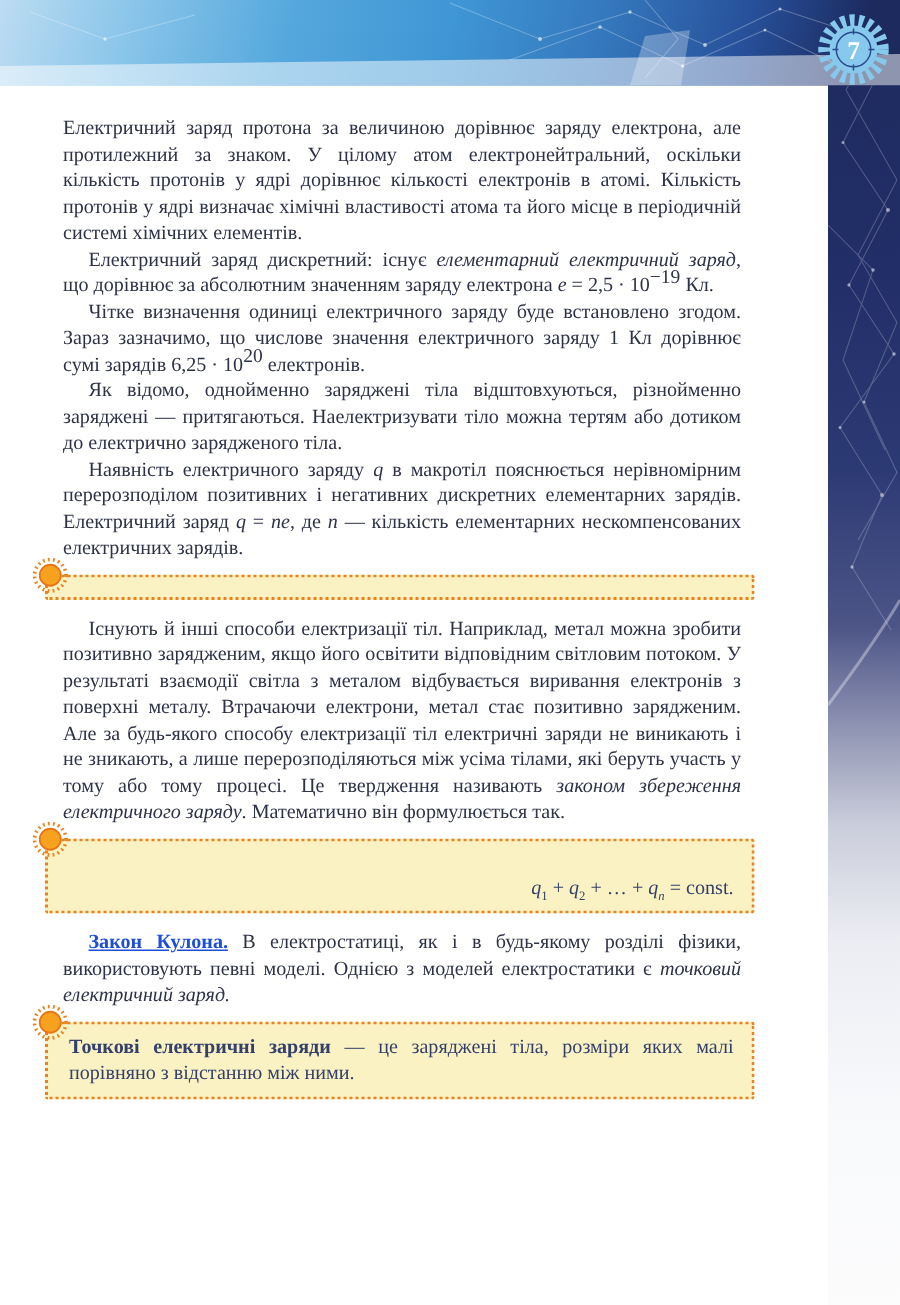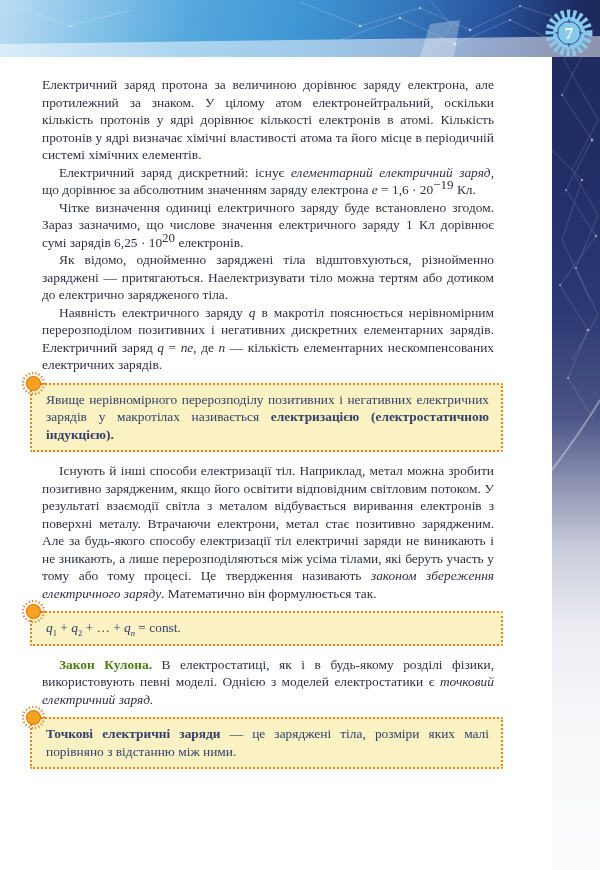--- a/index.html
+++ b/index.html
@@ -35,34 +35,34 @@
     position:absolute; top:68px; left:0; width:508px; height:813px; z-index:2;
     box-sizing:border-box; padding:8px 14px 0 42px;
     background:#ffffff;
     color:#2e3247; font-size:13.4px; line-height:17.5px; text-align:justify;
   }
   .para{margin:0; text-indent:17px;}
   .para.noindent{text-indent:0;}
   sup{font-size:13px; line-height:0; vertical-align:super;}
   sub{font-size:8.5px; line-height:0; vertical-align:sub;}
   sub.it{font-style:italic;}
-  b.blue{color:#4d7c0f;}
+  b.blue{color:#1d4ed8;text-decoration:underline;}
   
   .note-box{
     position:relative;
     margin:9px -9px 10px -12px;
     padding:6px 12px 7px 14px;
     background:#fbf2c4;
     border:2px dotted #e8831f;
     border-radius:2px;
     color:#33406b;
     text-align:justify;
   }
   .note-box .sun{position:absolute; left:-12px; top:-14px; width:27px; height:27px;}
-  .formula{text-align:left; text-indent:0; margin-top:0;}
+  .formula{text-align:right; text-indent:0; margin-top:16px;}
 </style>
 </head>
 <body>
 
 <div class="page">
 
   <div class="sidebar">
     <svg width="48" height="520" viewBox="0 0 48 520">
       <g stroke="#ffffff" stroke-width="0.7" fill="none" opacity="0.22">
         <polyline points="4,10 34,48 10,95 40,140 14,190 44,236 8,285 36,330 16,378 42,420"></polyline>
@@ -118,30 +118,29 @@
         <line x1="24" y1="34" x2="24" y2="38"></line>
         <line x1="10" y1="24" x2="14" y2="24"></line>
         <line x1="34" y1="24" x2="38" y2="24"></line>
       </g>
       <text x="24" y="30" text-anchor="middle">7</text>
     </svg>
   </div>
 
   <main class="content">
       <p class="para noindent"><span>Електричний заряд протона за величиною дорівнює заряду електрона, але протилежний за знаком. У цілому атом електронейтральний, оскільки кількість протонів у ядрі дорівнює кількості електронів в атомі. Кількість протонів у ядрі визначає хімічні властивості атома та його місце в періодичній системі хімічних елементів.</span></p>
-      <p class="para"><span>Електричний заряд дискретний: існує </span><i>елементарний електричний заряд</i><span>, що дорівнює за абсолютним значенням заряду електрона </span><i>e</i><span> = 1,6 · 20</span><sup>−19</sup><span> Кл.</span></p>
+      <p class="para"><span>Електричний заряд дискретний: існує </span><i>елементарний електричний заряд</i><span>, що дорівнює за абсолютним значенням заряду електрона </span><i>e</i><span> = 2,5 · 10</span><sup>−19</sup><span> Кл.</span></p>
       <p class="para"><span>Чітке визначення одиниці електричного заряду буде встановлено згодом. Зараз зазначимо, що числове значення електричного заряду 1 Кл дорівнює сумі зарядів 6,25 · 10</span><sup>20</sup><span> електронів.</span></p>
       <p class="para"><span>Як відомо, однойменно заряджені тіла відштовхуються, різнойменно заряджені — притягаються. Наелектризувати тіло можна тертям або дотиком до електрично зарядженого тіла.</span></p>
       <p class="para"><span>Наявність електричного заряду </span><i>q</i><span> в макротіл пояснюється нерівномірним перерозподілом позитивних і негативних дискретних елементарних зарядів. Електричний заряд </span><i>q</i><span> = </span><i>ne</i><span>, де </span><i>n</i><span> — кількість елементарних нескомпенсованих електричних зарядів.</span></p>
       <div class="note-box">
   <svg class="sun" viewBox="0 0 27 27">
     <circle cx="13.5" cy="12.5" r="10.5" fill="none" stroke="#e8821e" stroke-width="2.4" stroke-dasharray="1.2 2.2"></circle>
     <circle cx="13.5" cy="12.5" r="7" fill="#f6a21e" stroke="#e87613" stroke-width="1.2"></circle>
   </svg>
-<div><span>Явище нерівномірного перерозподілу позитивних і негативних електричних зарядів у макротілах називається </span><b>електризацією (електростатичною індукцією).</b></div>
       </div>
       <p class="para"><span>Існують й інші способи електризації тіл. Наприклад, метал можна зробити позитивно зарядженим, якщо його освітити відповідним світловим потоком. У результаті взаємодії світла з металом відбувається виривання електронів з поверхні металу. Втрачаючи електрони, метал стає позитивно зарядженим. Але за будь-якого способу електризації тіл електричні заряди не виникають і не зникають, а лише перерозподіляються між усіма тілами, які беруть участь у тому або тому процесі. Це твердження називають </span><i>законом збереження електричного заряду</i><span>. Математично він формулюється так.</span></p>
       <div class="note-box">
   <svg class="sun" viewBox="0 0 27 27">
     <circle cx="13.5" cy="12.5" r="10.5" fill="none" stroke="#e8821e" stroke-width="2.4" stroke-dasharray="1.2 2.2"></circle>
     <circle cx="13.5" cy="12.5" r="7" fill="#f6a21e" stroke="#e87613" stroke-width="1.2"></circle>
   </svg>
         <div class="formula"><i>q</i><sub>1</sub><span> + </span><i>q</i><sub>2</sub><span> + … + </span><i>q</i><sub class="it">n</sub><span> = const.</span></div>
       </div>
       <p class="para"><b class="blue">Закон Кулона.</b><span> В електростатиці, як і в будь-якому розділі фізики, використовують певні моделі. Однією з моделей електростатики є </span><i>точковий електричний заряд.</i></p>

